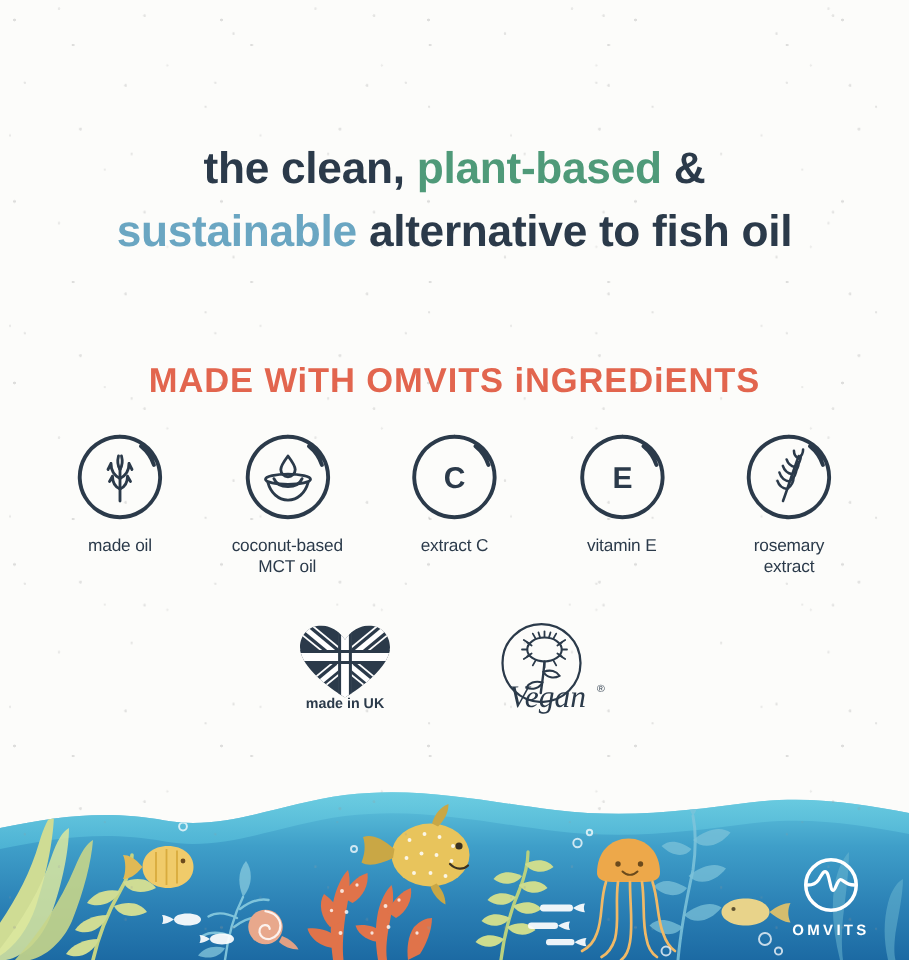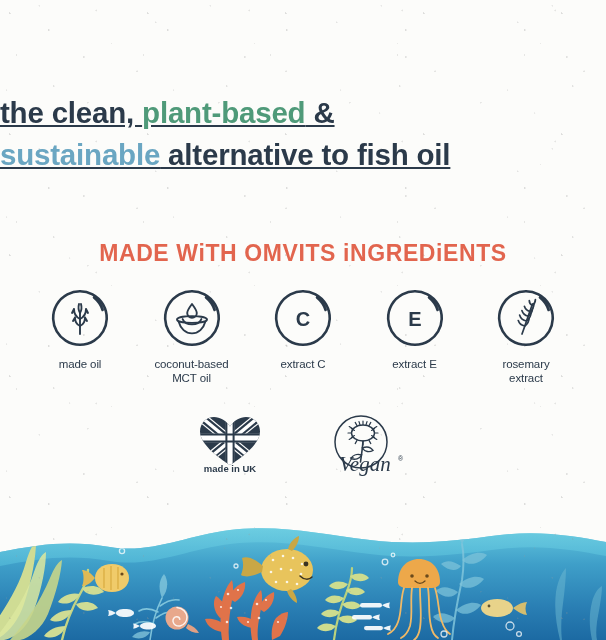--- a/index.html
+++ b/index.html
@@ -28,24 +28,23 @@
       radial-gradient(circle at 92% 52%, rgba(150,150,150,.24) 0 .7px, transparent 1px),
       radial-gradient(circle at 4% 71%, rgba(150,150,150,.20) 0 .6px, transparent .9px),
       radial-gradient(circle at 45% 78%, rgba(150,150,150,.18) 0 .6px, transparent .9px);
     background-size:138px 121px,171px 143px,119px 158px,153px 131px,181px 149px,
                     127px 167px,161px 139px,143px 121px,173px 151px,131px 163px,
                     149px 137px,167px 127px,155px 145px;
   }
 
   
   .headline{
-    position:absolute;left:0;right:0;top:92px;text-align:left;z-index:3;
+    position:absolute;left:0;right:0;top:92px;text-align:center;z-index:3;
     font-size:29.5px;font-weight:bold;line-height:42px;color:#2b3a4a;
     letter-spacing:-.2px;
-    text-decoration:underline;
   }
   .headline .g{color:#4f9a79;}
   .headline .b{color:#6aa6c2;}
   .hl-line{display:block;white-space:nowrap;}
 
   
   .subhead{
     position:absolute;left:0;right:0;top:240px;text-align:center;z-index:3;
     font-size:23px;font-weight:bold;color:#e2654e;
     letter-spacing:.6px;
@@ -131,21 +130,21 @@
         <text class="vletter" x="30" y="37.5" text-anchor="middle">C</text>
       </svg>
       <div class="lbl">extract C</div>
     </div>
 
     <div class="ing">
       <svg class="circ" viewBox="0 0 60 60">
         <path d="M30 3.2 A26.8 26.8 0 1 1 29.9 3.2 M44 9.5 A26.8 26.8 0 0 1 52.6 22" fill="none" stroke="#2b3a4a" stroke-width="2.6" stroke-linecap="round"></path>
         <text class="vletter" x="30" y="37.5" text-anchor="middle">E</text>
       </svg>
-      <div class="lbl">extract E</div>
+      <div class="lbl">vitamin E</div>
     </div>
 
     <div class="ing">
       <svg class="circ" viewBox="0 0 60 60">
         <path d="M30 3.2 A26.8 26.8 0 1 1 29.9 3.2 M44 9.5 A26.8 26.8 0 0 1 52.6 22" fill="none" stroke="#2b3a4a" stroke-width="2.6" stroke-linecap="round"></path>
         <g fill="none" stroke="#2b3a4a" stroke-width="1.7" stroke-linecap="round" stroke-linejoin="round">
           <path d="M26 46 C29 38 32 28 36.5 16"></path>
           <path d="M30.5 33 C27 32.5 24.5 30 23.6 27 M30.5 33 C33.6 30.6 35 27.4 35 24.2"></path>
           <path d="M28.8 38 C25.6 37.6 23.2 35.4 22.3 32.6 M28.8 38 C31.8 35.8 33.1 32.8 33.1 29.8"></path>
           <path d="M32.2 28.2 C29 27.6 26.8 25.4 25.9 22.6 M32.2 28.2 C35.2 26 36.5 23 36.5 20"></path>
@@ -431,15 +430,23 @@
         <circle cx="385" cy="40" r="2.8"></circle>
         <circle cx="393" cy="33" r="1.8"></circle>
         <circle cx="510" cy="104" r="4"></circle>
         <circle cx="519" cy="112" r="2.4"></circle>
         <circle cx="444" cy="112" r="3"></circle>
         <circle cx="236" cy="44" r="2"></circle>
       </g>
     </g>
   </svg>
 
+  <div class="logo">
+    <svg class="mark" viewBox="0 0 44 44">
+      <circle cx="22" cy="22" r="18.5" fill="none" stroke="#ffffff" stroke-width="2.6"></circle>
+      <path d="M5 22 C9 22 11 21 13 18 C15.5 14 17 10.5 19 13 C21 15.5 21.5 26 23.5 26
+               C25.5 26 26.5 18 29 18 C31 18 32.5 22 39 22" fill="none" stroke="#ffffff" stroke-width="2.4" stroke-linecap="round" stroke-linejoin="round"></path>
+    </svg>
+    <div class="wordmark">OMVITS</div>
+  </div>
 
   <div class="texture"></div>
 </div>
 
 </body></html>

